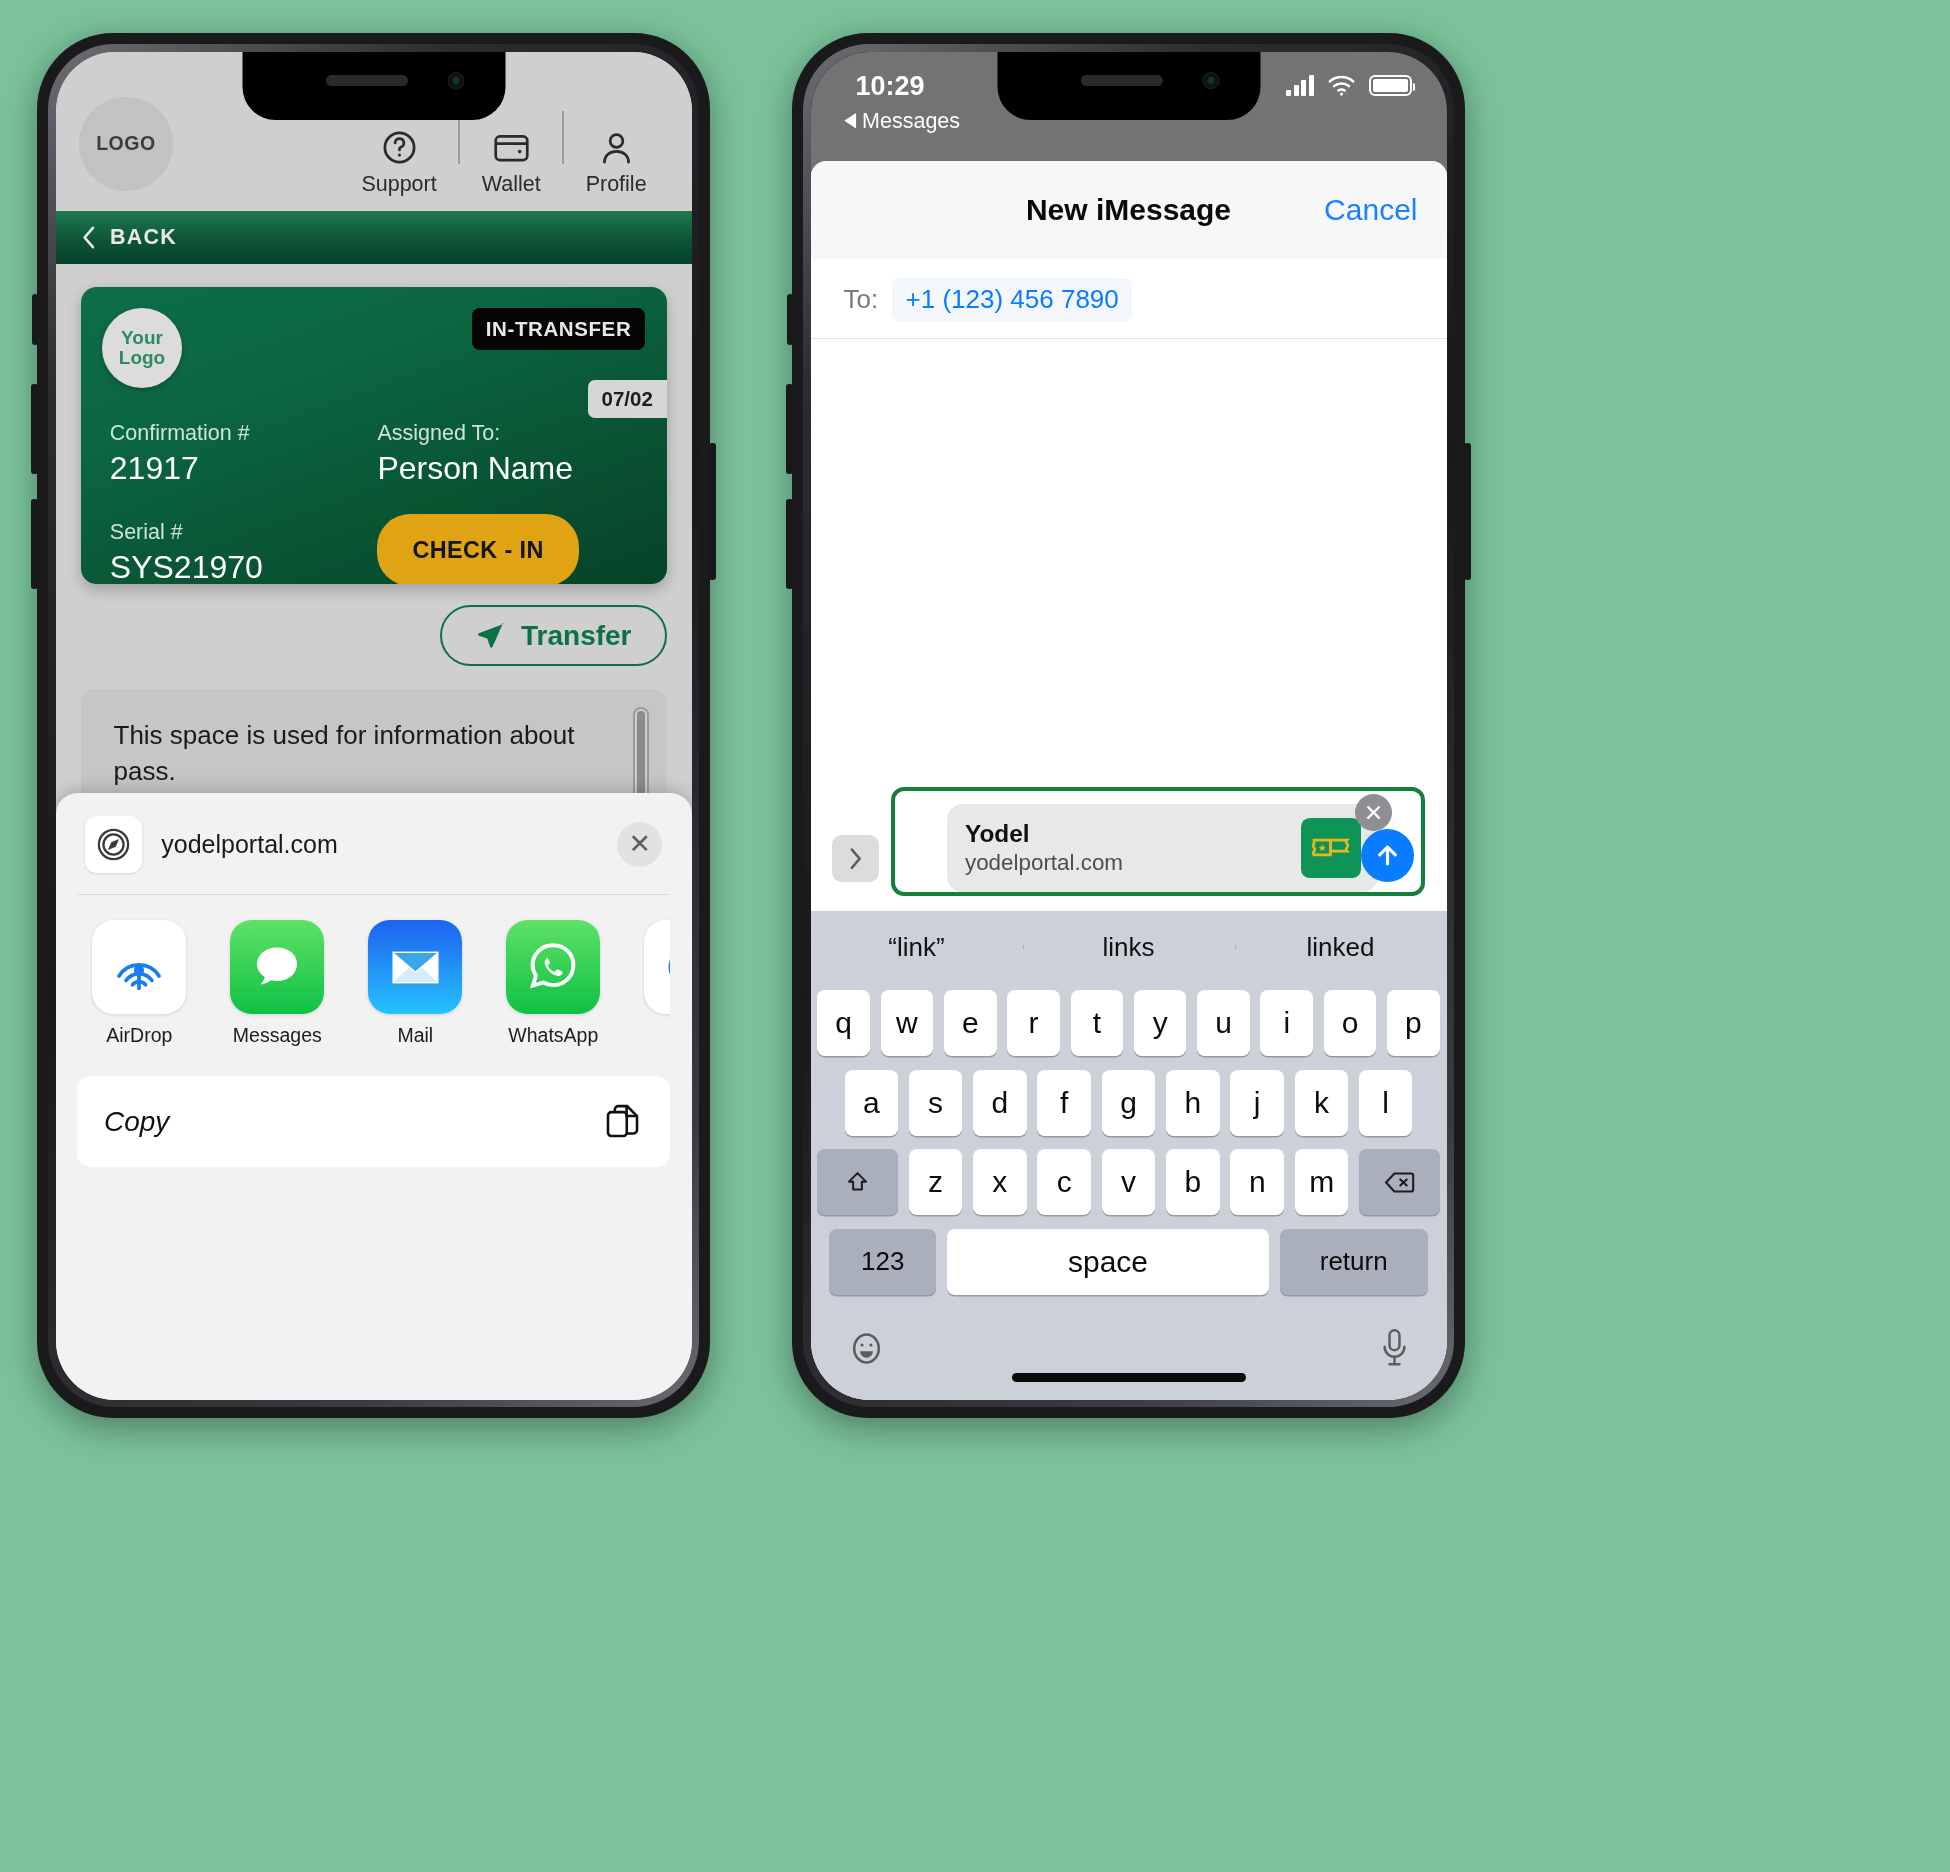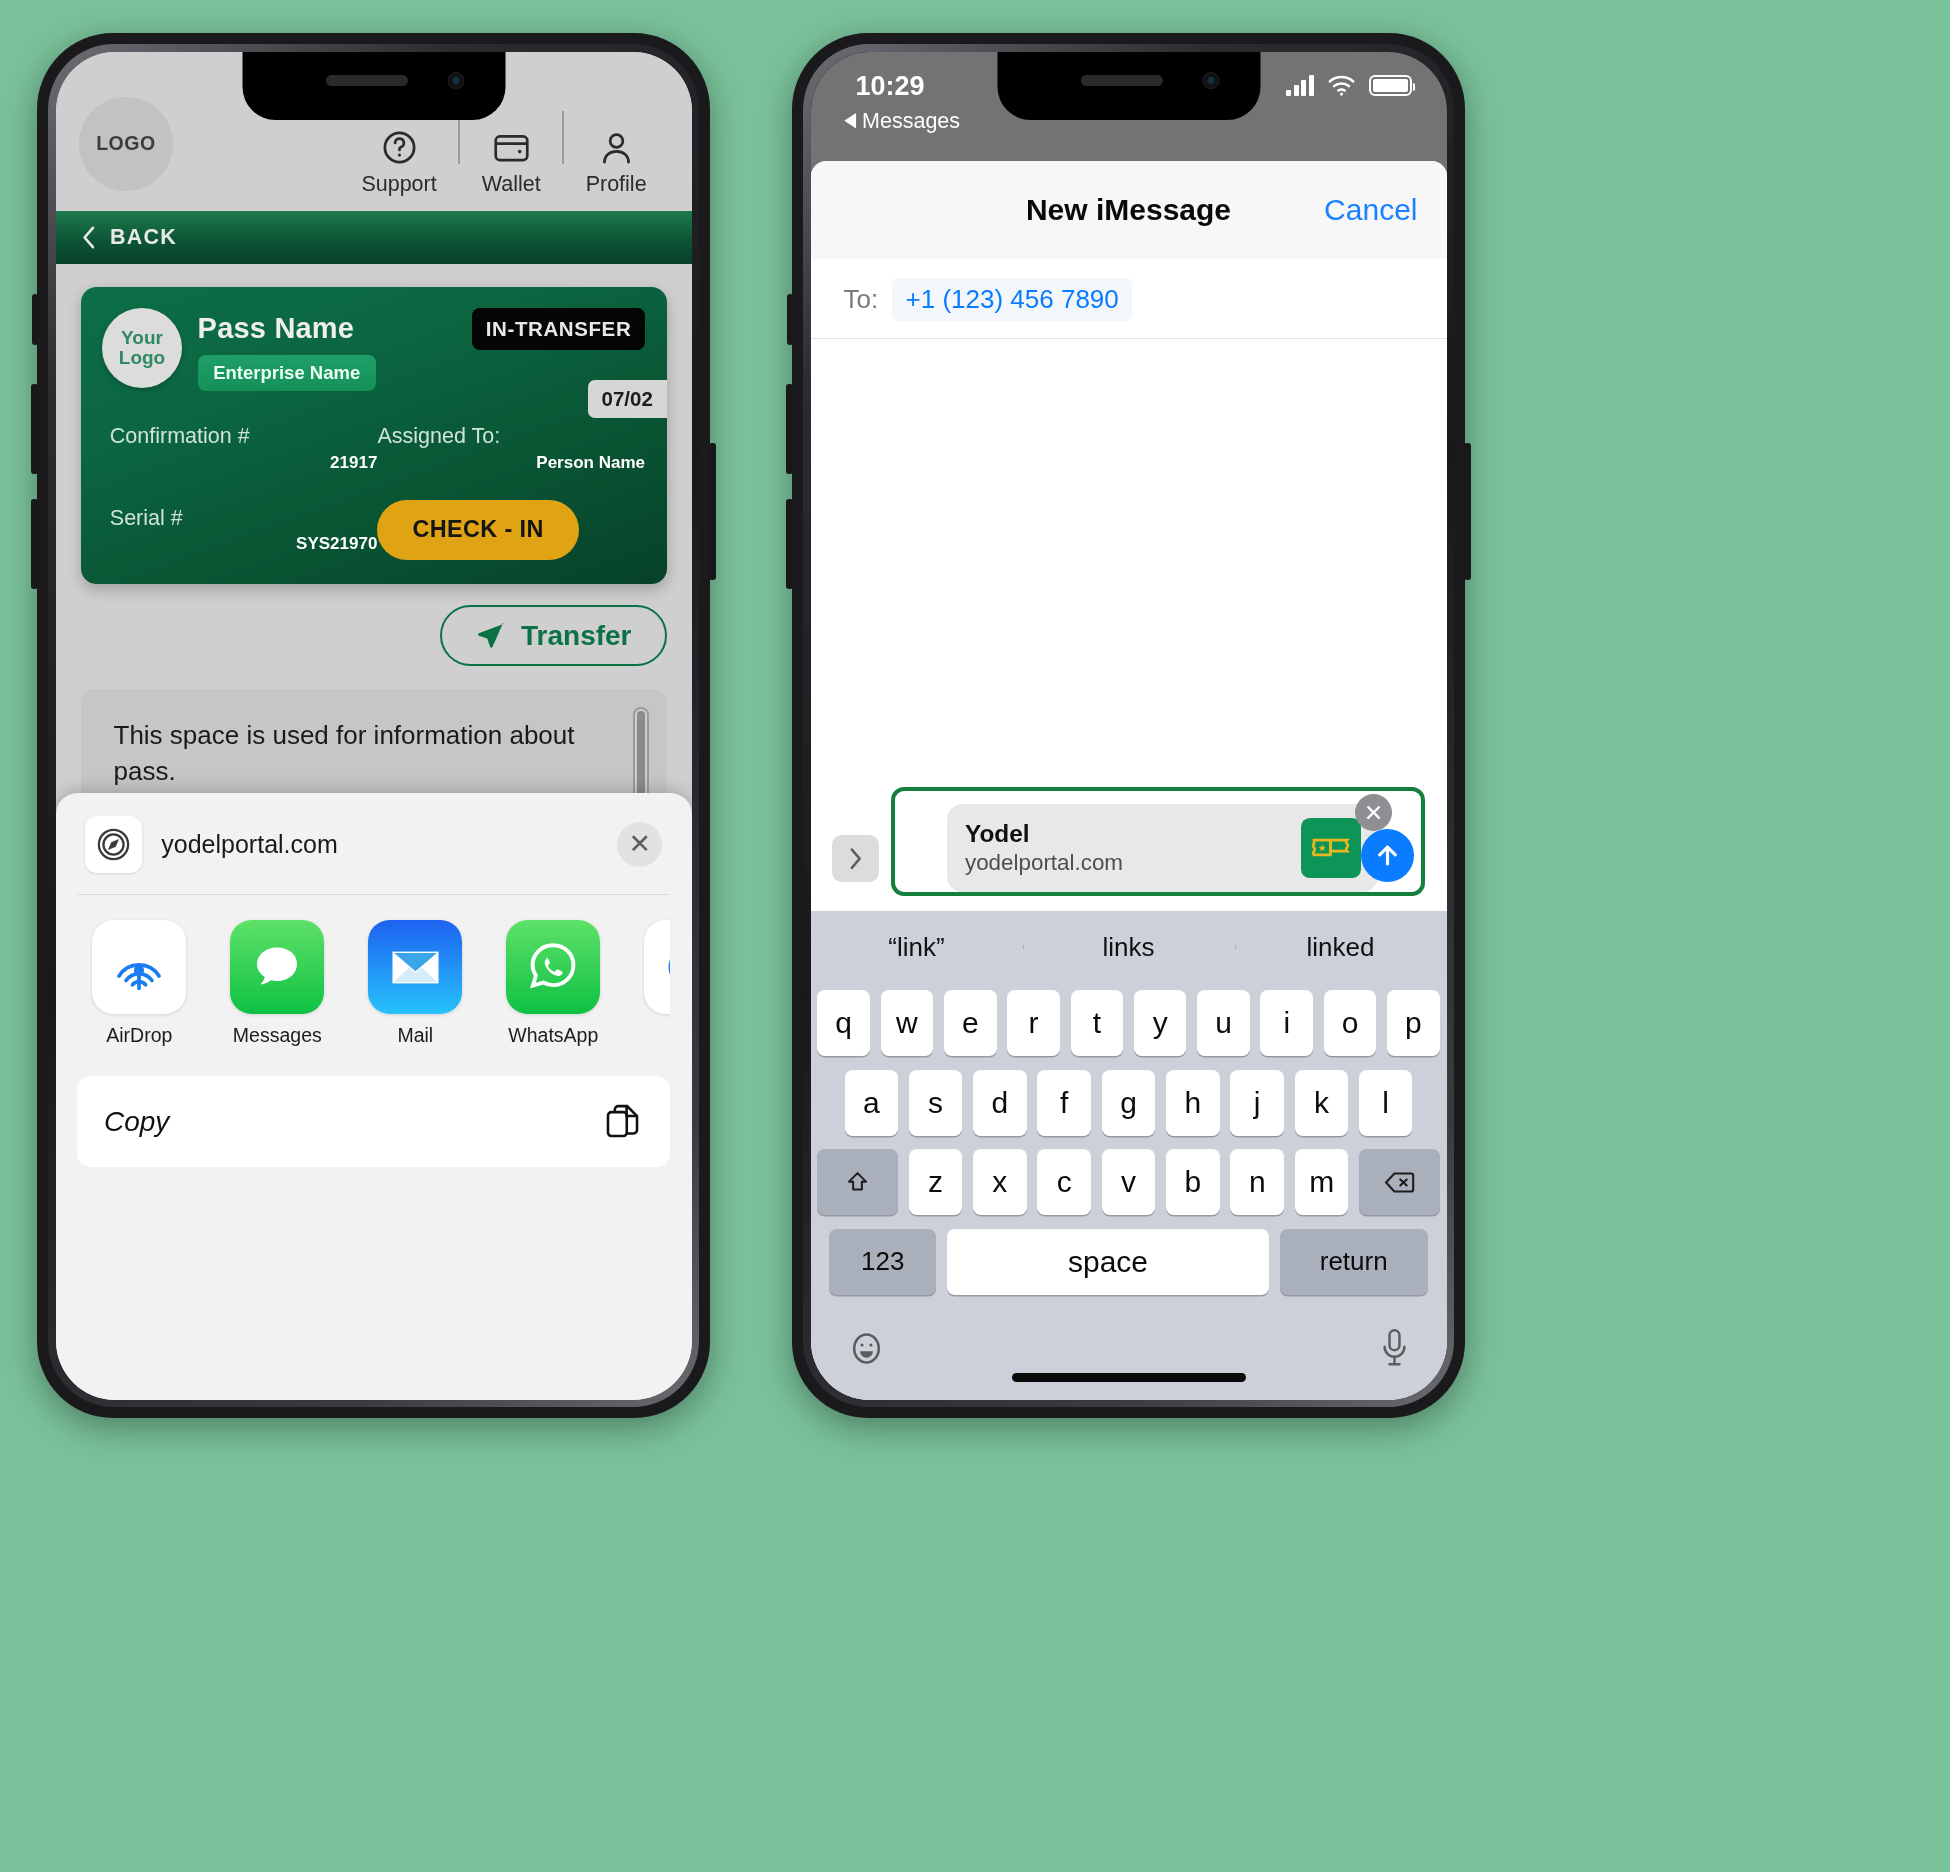--- a/index.html
+++ b/index.html
@@ -144,21 +144,21 @@
     background: #d6d6d6; color: #1d1d1d;
     font-size: 20.5px; font-weight: bold;
     padding: 6.8px 13.7px; border-radius: 6.8px 0 0 6.8px;
   }
   .pc-grid {
     margin-top: 33px;
     display: grid; grid-template-columns: 1fr 1fr; row-gap: 33px;
     padding-left: 7.8px;
   }
   .fld-label { font-size: 21.5px; color: #cfe3d8; font-weight: normal; }
-  .fld-value { font-size: 17px; color: #ffffff; font-weight: bold; margin-top: 3.9px; text-align: right; }
+  .fld-value { font-size: 32px; color: #ffffff; font-weight: normal; margin-top: 3.9px; }
   .checkin-btn {
     grid-column: 2; justify-self: start;
     background: #dfa314; color: #151515;
     font-size: 23.4px; font-weight: bold; letter-spacing: 0.4px;
     border: none; border-radius: 33px;
     padding: 16.6px 35px; cursor: pointer;
     margin-top: -5.9px;
   }
 
   .transfer-row { display: flex; justify-content: flex-end; margin-top: 21.5px; }
@@ -434,24 +434,20 @@
         <span>BACK</span>
       </div>
 
       <div class="app-body">
 
         <div class="pass-card">
           <div class="pc-top">
             <div class="your-logo">
               <span>Your</span>
               <span>Logo</span>
-            </div>
-            <div class="pc-titles">
-              <div class="pass-name">Pass Name</div>
-              <div class="ent-chip">Enterprise Name</div>
             </div>
             <div class="status-badge">IN-TRANSFER</div>
             <div class="date-chip">07/02</div>
           </div>
 
           <div class="pc-grid">
             <div>
               <div class="fld-label">Confirmation #</div>
               <div class="fld-value">21917</div>
             </div>

